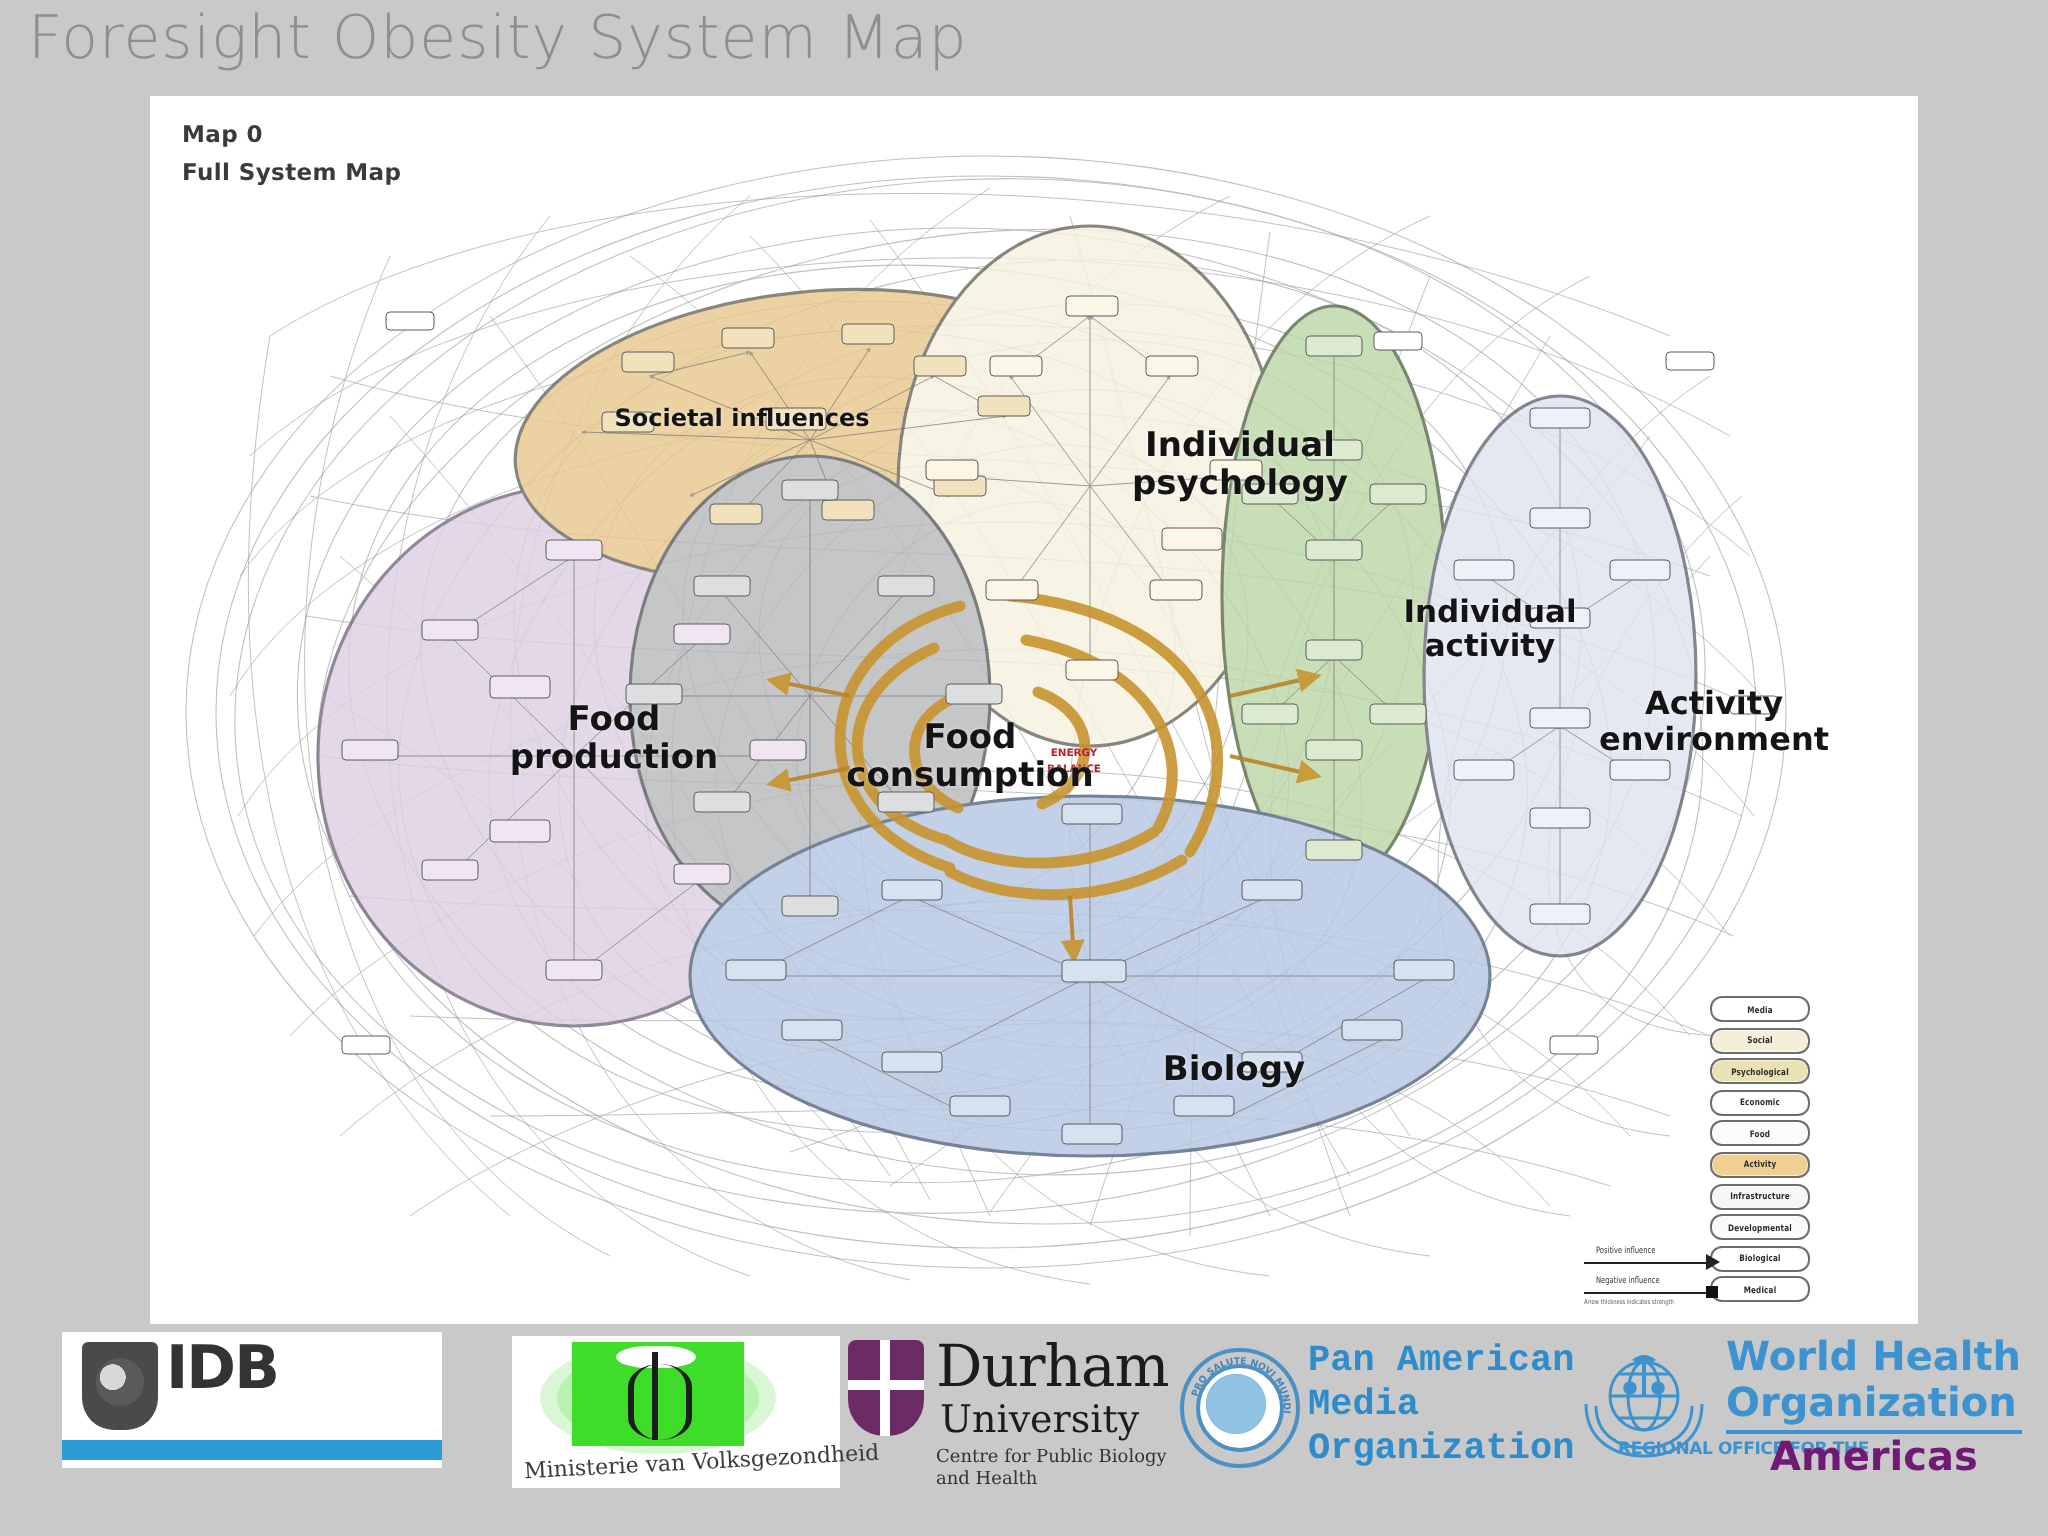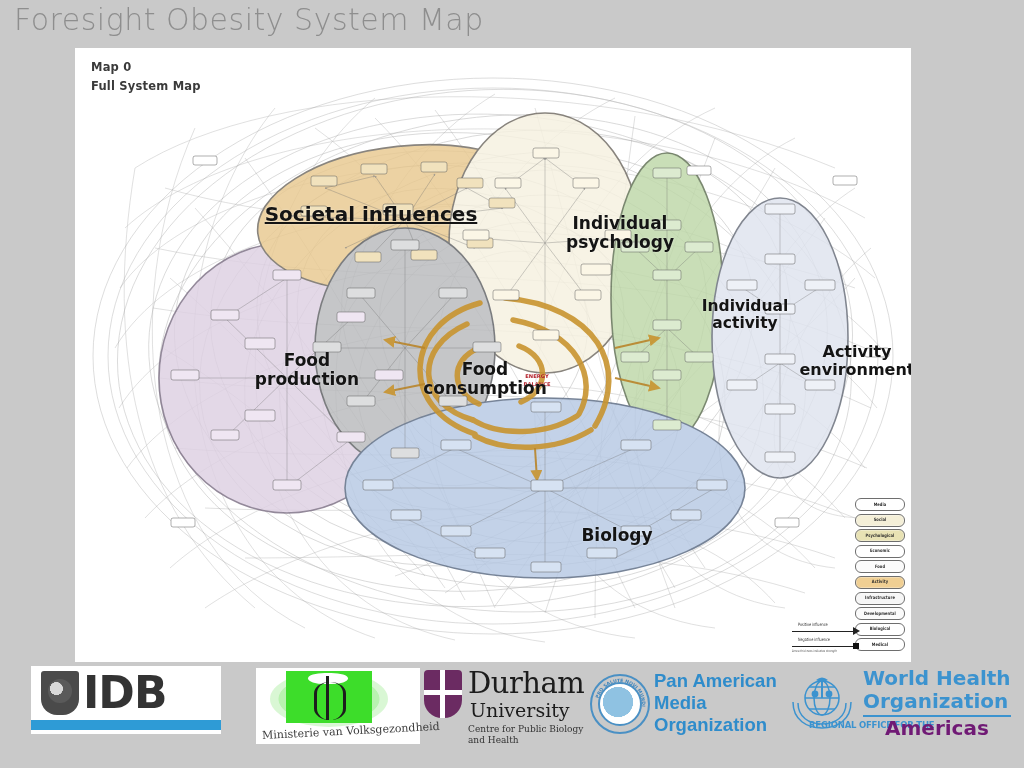--- a/index.html
+++ b/index.html
@@ -13,40 +13,40 @@
   #slide-title{
     position:absolute;left:14px;top:2px;
     font-size:30px;letter-spacing:.5px;
     color:#8e8e8e;font-weight:300;
     font-family:"DejaVu Sans", sans-serif;
     white-space:nowrap;
   }
   
   #map-panel{
     position:absolute;left:75px;top:48px;width:836px;height:614px;
-    background:#ffffff;overflow:hidden;
+    background:#ffffff;overflow:hidden;padding-left:48px;
   }
   #map-caption{position:absolute;left:16px;top:10px;}
   #map-caption div{
     font-size:11.5px;color:#3a3a3a;font-weight:600;
     font-family:"DejaVu Sans", sans-serif;line-height:19px;
     letter-spacing:.2px;
   }
   
   #map-svg{position:absolute;left:0;top:0;width:836px;height:614px;}
 
   
   .cluster-label{
     position:absolute;color:#141414;font-weight:bold;
     font-family:"DejaVu Sans", sans-serif;
     text-align:center;line-height:1.12;
     text-shadow:0 0 2px rgba(255,255,255,.55);
     pointer-events:none;white-space:pre-line;
   }
-  #lbl-societal   {left:176px;top:155px;width:240px;font-size:20px;text-decoration:underline;}
+  #lbl-societal   {left:176px;top:155px;width:240px;font-size:12px;}
   #lbl-psychology {left:455px;top:166px;width:180px;font-size:17px;}
   #lbl-foodprod   {left:142px;top:303px;width:180px;font-size:17px;}
   #lbl-foodcons   {left:330px;top:312px;width:160px;font-size:17px;}
   #lbl-indact     {left:604px;top:250px;width:132px;font-size:15.5px;}
   #lbl-actenv     {left:712px;top:295px;width:140px;font-size:16px;}
   #lbl-biology    {left:472px;top:478px;width:140px;font-size:17px;}
 
   
   #legend{position:absolute;left:855px;top:498px;width:50px;}
   .legend-chip{
@@ -92,21 +92,21 @@
   #logo-idb .idb-globe{
     position:absolute;left:10px;top:5px;width:38px;height:44px;
     background:#4a4a4a;border-radius:3px 3px 16px 16px;
   }
   #logo-idb .idb-globe::after{
     content:"";position:absolute;left:7px;top:8px;width:24px;height:24px;
     border-radius:50%;background:
       radial-gradient(circle at 35% 40%, #d8d8d8 0 30%, #5a5a5a 31% 100%);
   }
   #logo-idb .idb-text{
-    position:absolute;left:52px;top:1px;font-size:44px;font-weight:bold;
+    position:absolute;left:52px;top:1px;font-size:30px;font-weight:bold;
     color:#333;font-family:"DejaVu Sans", sans-serif;letter-spacing:-1px;
   }
   #logo-idb .idb-bar{position:absolute;left:0;top:54px;width:190px;height:10px;background:#2e9bd6;}
 
   
   #logo-min{left:256px;top:6px;width:164px;height:76px;background:#ffffff;}
   #logo-min .min-disc{
     position:absolute;left:14px;top:3px;width:118px;height:56px;border-radius:50%;
     background:radial-gradient(ellipse at 50% 50%, #b9f2b0 0 60%, #d9f7d4 61% 100%);
   }
@@ -164,21 +164,21 @@
   #logo-paho .paho-seal .inner{
     position:absolute;left:6px;top:6px;width:40px;height:40px;border-radius:50%;
     border:2px solid #4a90c4;
     background:radial-gradient(circle at 45% 45%, #8fc2e2 0 48%, #ffffff 49% 100%);
   }
   #logo-paho .paho-seal .ring-text{
     position:absolute;left:0;top:0;width:56px;height:56px;
   }
   #logo-paho .paho-text{
     position:absolute;left:64px;top:0px;font-size:18.5px;line-height:22px;
-    color:#2f8ccb;font-weight:bold;font-family:Liberation Sans, sans-serif;
+    color:#2f8ccb;font-weight:bold;font-family:Liberation Mono, monospace;
   }
 
   
   #logo-who{left:785px;top:6px;width:230px;height:74px;}
   #logo-who .who-emblem{
     position:absolute;left:0;top:4px;width:74px;height:60px;
   }
   #logo-who .who-text{
     position:absolute;left:78px;top:-1px;font-size:20px;line-height:23px;
     color:#3c93cf;font-weight:bold;font-family:"DejaVu Sans", sans-serif;

